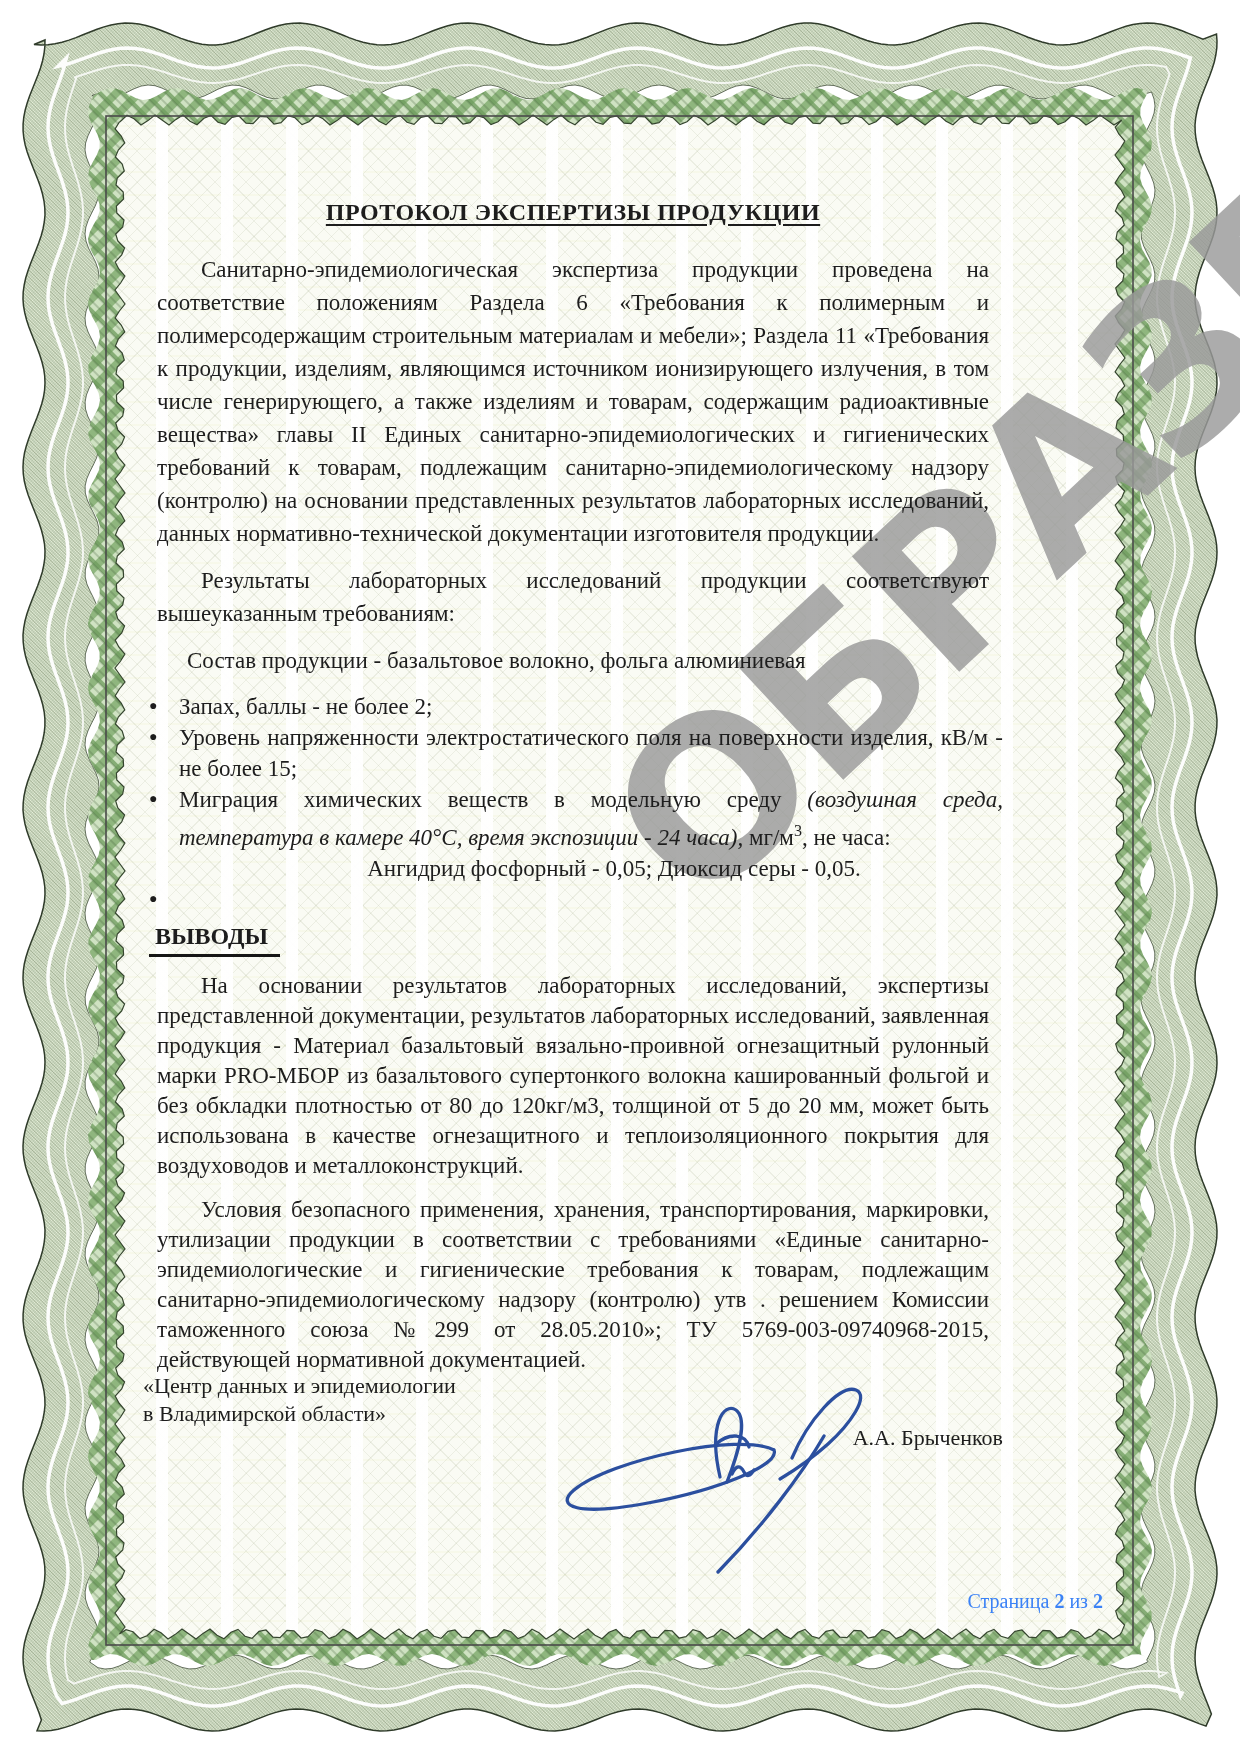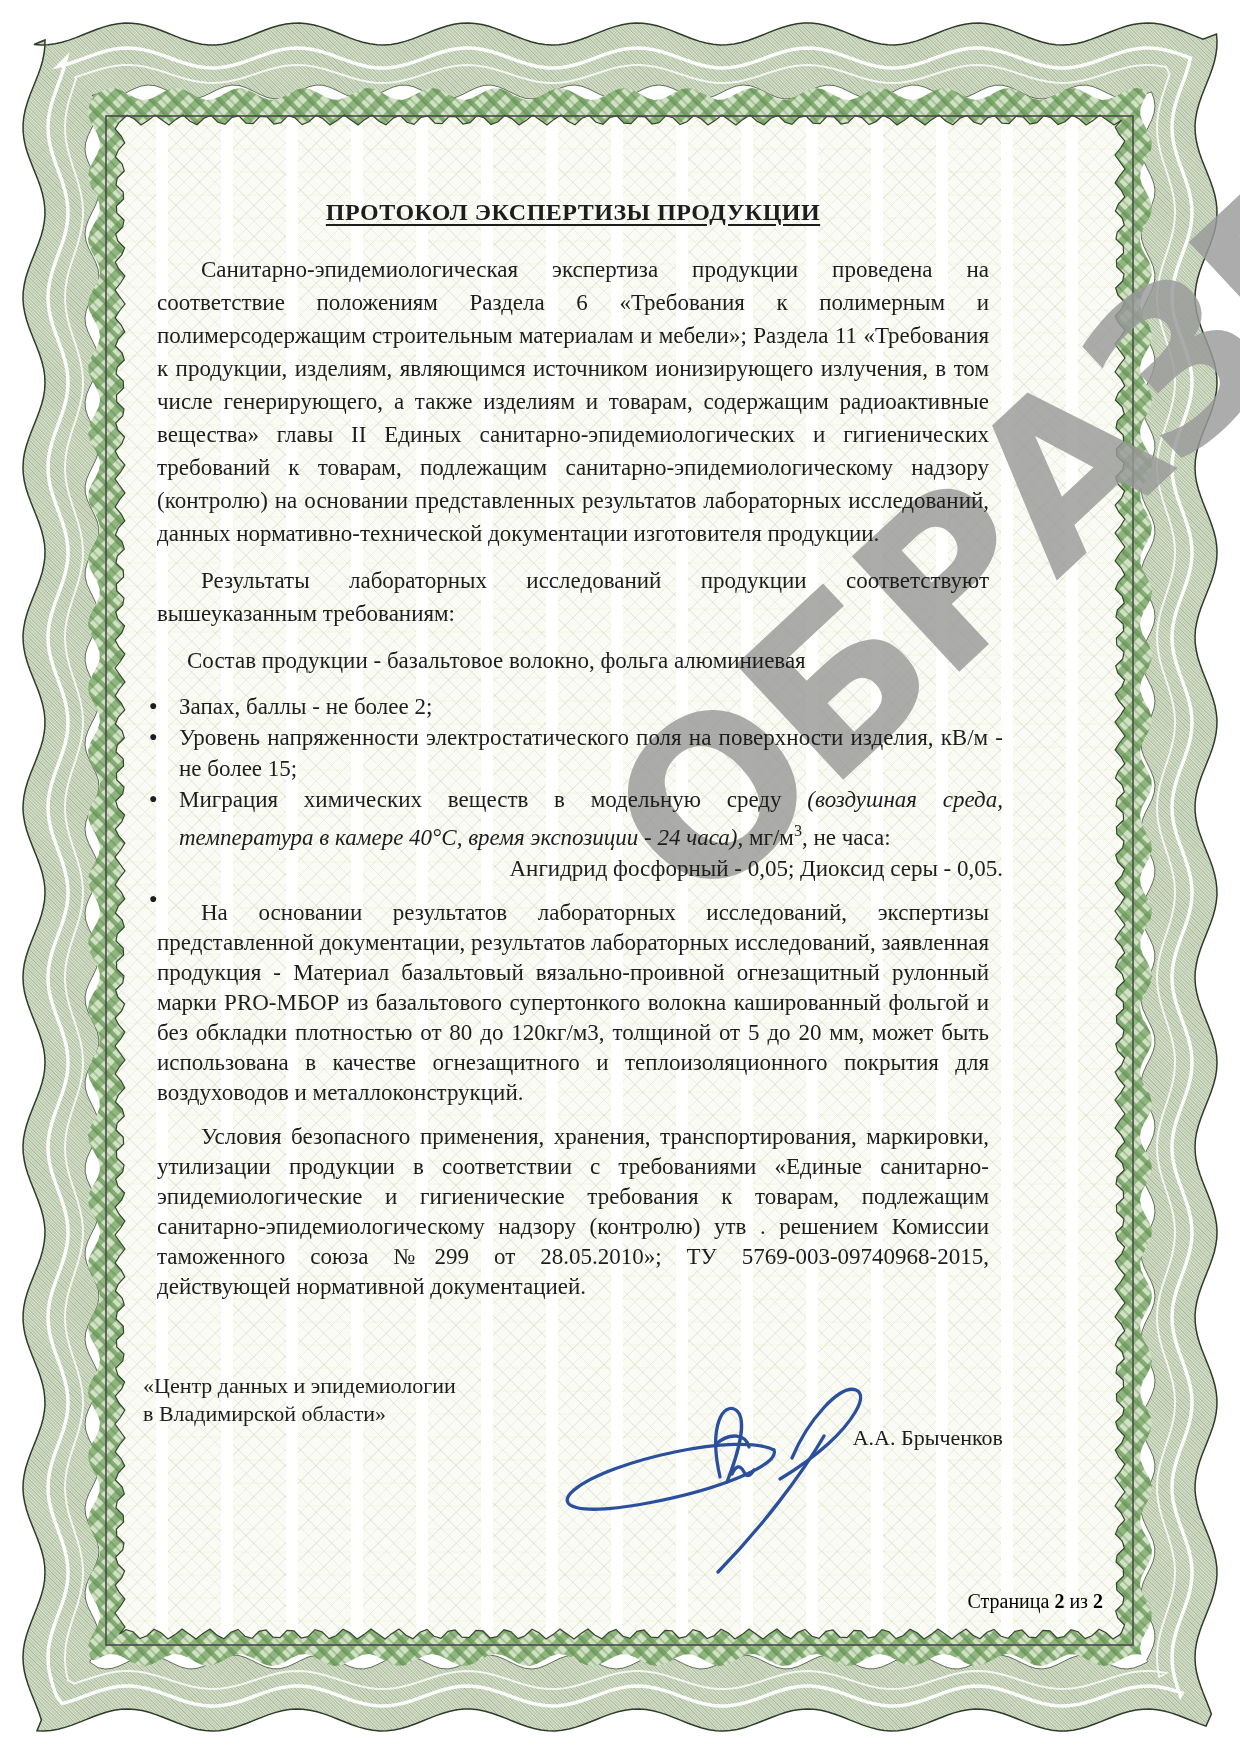--- a/index.html
+++ b/index.html
@@ -28,35 +28,35 @@
   .title{margin:0 0 24px 0;text-align:center;font-size:24px;font-weight:bold;letter-spacing:.5px;
     text-decoration:underline;text-underline-offset:4px;}
   p.para{margin:14px;text-align:justify;}
   p.indent{text-indent:44px;}
   p.small-indent{text-indent:30px;text-align:left;}
 
   ul.bullets{list-style:none;margin:0;padding:0;}
   ul.bullets li{position:relative;padding-left:36px;text-align:justify;line-height:31px;}
   ul.bullets .dot{position:absolute;left:6px;top:-1px;font-size:14px;}
   ul.bullets i{font-family:"Liberation Serif", serif;}
-  .subline{display:block;padding-left:46px;text-align:right;}
+  .subline{display:block;padding-left:46px;text-align:center;}
   sup{font-size:.7em;}
 
   .conclusions-h{margin:36px 0 0 6px;font-size:24px;font-weight:bold;}
   .conclusions-h span{display:inline-block;border-bottom:3px solid #161616;padding:0 12px 1px 6px;}
   .c1{margin-top:28px;line-height:30px;}
   .c2{line-height:30px;}
 
   .sig-block{position:absolute;left:143px;top:1372px;width:860px;height:200px;z-index:3;
     font-size:22px;line-height:28px;}
   .sig-name{position:absolute;right:0;top:52px;}
   svg.signature{position:absolute;left:540px;top:1362px;z-index:4;}
 
   .footer{position:absolute;left:0;top:1590px;width:1103px;text-align:right;z-index:3;
-    font-family:"Liberation Serif", serif;font-size:20px;color:#000000;}
+    font-family:"Liberation Serif", serif;font-size:20px;color:#3b82f6;}
   .footer b{font-weight:bold;}
 </style>
 </head>
 <body>
 
 <div class="page">
 
   <div class="paper-inner"></div>
 
   <svg class="border-svg" id="border-svg" width="1240" height="1754" viewBox="0 0 1240 1754">
@@ -97,20 +97,23 @@
     <p class="para indent">Результаты лабораторных исследований продукции соответствуют вышеуказанным требованиям:</p>
     <p class="para small-indent">Состав продукции - базальтовое волокно, фольга алюминиевая</p>
 
     <ul class="bullets">
       <li><span class="dot">●</span><span>Запах, баллы - не более 2;</span></li>
       <li><span class="dot">●</span><span>Уровень напряженности электростатического поля на поверхности изделия, кВ/м - не более 15;</span></li>
       <li><span class="dot">●</span><span><span>Миграция химических веществ в модельную среду </span><i>(воздушная среда, температура в камере 40°С, время экспозиции - 24 часа),</i><span> мг/м</span><sup>3</sup><span>, не часа:</span><span class="subline">Ангидрид фосфорный - 0,05; Диоксид серы - 0,05.</span></span></li>
       <li><span class="dot">●</span></li>
     </ul>
 
+    <h2 class="conclusions-h">
+      <span>ВЫВОДЫ</span>
+    </h2>
 
     <p class="para indent c1">На основании результатов лабораторных исследований, экспертизы представленной документации, результатов лабораторных исследований, заявленная продукция - Материал базальтовый вязально-проивной огнезащитный рулонный марки PRO-МБОР из базальтового супертонкого волокна кашированный фольгой и без обкладки плотностью от 80 до 120кг/м3, толщиной от 5 до 20 мм, может быть использована в качестве огнезащитного и теплоизоляционного покрытия для воздуховодов и металлоконструкций.</p>
     <p class="para indent c2">Условия безопасного применения, хранения, транспортирования, маркировки, утилизации продукции в соответствии с требованиями «Единые санитарно-эпидемиологические и гигиенические требования к товарам, подлежащим санитарно-эпидемиологическому надзору (контролю) утв . решением Комиссии таможенного союза №299 от 28.05.2010»; ТУ 5769-003-09740968-2015, действующей нормативной документацией.</p>
   </div>
 
   <div class="sig-block">
     <div>«Центр данных и эпидемиологии</div>
     <div>в Владимирской области»</div>
     <div class="sig-name">А.А. Брыченков</div>
   </div>

